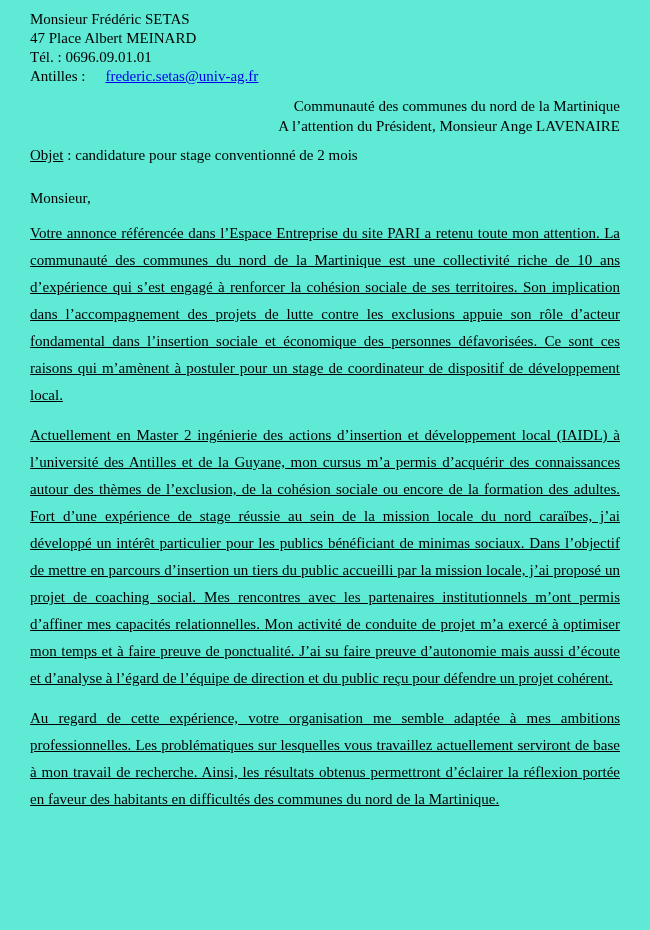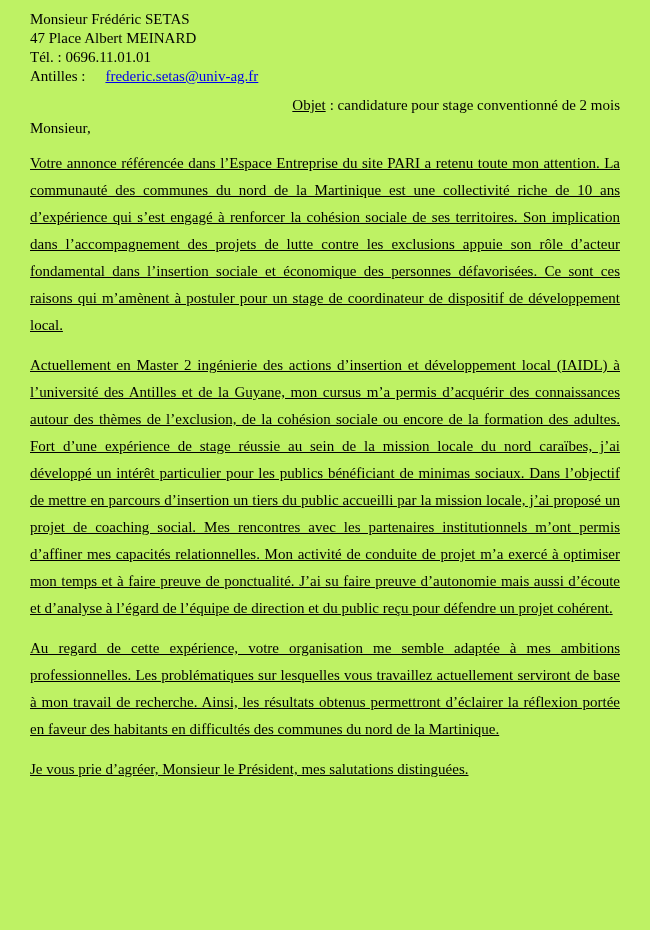--- a/index.html
+++ b/index.html
@@ -1,37 +1,37 @@
 <!DOCTYPE html>
 <html><head>
 <meta charset="utf-8">
 <style>
   html, body { margin: 0; padding: 0; background: #ffffff; }
   .page {
     position: relative;
     width: 650px;
     height: 930px;
     box-sizing: border-box;
-    background: #bef264;
+    background: #5eead4;
     color: #000000;
     font-family: "Liberation Serif", "DejaVu Serif", serif;
     font-size: 15px;
     padding: 10px 30px 8px 30px;
     overflow: hidden;
   }
   .sender { line-height: 19px; }
   .recipient {
     margin-top: 10px;
     text-align: right;
     line-height: 20px;
   }
-  .subject { margin-top: 11px; text-align: right; }
+  .subject { margin-top: 11px; }
   .subject-label { text-decoration: underline; }
   .subject-text { margin-left: 4px; }
-  .salutation { margin-top: 6px; }
+  .salutation { margin-top: 26px; }
   p.body-par {
     text-align: justify;
     line-height: 27px;
     margin: 13px 0 0 0;
     text-decoration: underline;
   }
   .email-link {
     color: #0000ee;
     text-decoration: underline;
     margin-left: 20px;
@@ -39,27 +39,30 @@
   }
 </style>
 </head>
 <body>
 
 <div class="page">
 
   <div class="sender">
     <div>Monsieur Frédéric SETAS</div>
     <div>47 Place Albert MEINARD</div>
-    <div>Tél. : 0696.11.01.01</div>
+    <div>Tél. : 0696.09.01.01</div>
     <div><span>Antilles :</span><a href="#" class="email-link">frederic.setas@univ-ag.fr</a></div>
   </div>
 
+  <div class="recipient">
+    <div>Communauté des communes du nord de la Martinique</div>
+    <div>A l’attention du Président, Monsieur Ange LAVENAIRE</div>
+  </div>
 
   <div class="subject"><span class="subject-label">Objet</span><span class="subject-text">: candidature pour stage conventionné de 2 mois</span></div>
 
   <div class="salutation">Monsieur,</div>
 
   <p class="body-par">Votre annonce référencée dans l’Espace Entreprise du site PARI a retenu toute mon attention. La communauté des communes du nord de la Martinique est une collectivité riche de 10 ans d’expérience qui s’est engagé à renforcer la cohésion sociale de ses territoires. Son implication dans l’accompagnement des projets de lutte contre les exclusions appuie son rôle d’acteur fondamental dans l’insertion sociale et économique des personnes défavorisées. Ce sont ces raisons qui m’amènent à postuler pour un stage de coordinateur de dispositif de développement local.</p>
   <p class="body-par">Actuellement en Master 2 ingénierie des actions d’insertion et développement local (IAIDL) à l’université des Antilles et de la Guyane, mon cursus m’a permis d’acquérir des connaissances autour des thèmes de l’exclusion, de la cohésion sociale ou encore de la formation des adultes. Fort d’une expérience de stage réussie au sein de la mission locale du nord caraïbes, j’ai développé un intérêt particulier pour les publics bénéficiant de minimas sociaux. Dans l’objectif de mettre en parcours d’insertion un tiers du public accueilli par la mission locale, j’ai proposé un projet de coaching social. Mes rencontres avec les partenaires institutionnels m’ont permis d’affiner mes capacités relationnelles. Mon activité de conduite de projet m’a exercé à optimiser mon temps et à faire preuve de ponctualité. J’ai su faire preuve d’autonomie mais aussi d’écoute et d’analyse à l’égard de l’équipe de direction et du public reçu pour défendre un projet cohérent.</p>
   <p class="body-par">Au regard de cette expérience, votre organisation me semble adaptée à mes ambitions professionnelles. Les problématiques sur lesquelles vous travaillez actuellement serviront de base à mon travail de recherche. Ainsi, les résultats obtenus permettront d’éclairer la réflexion portée en faveur des habitants en difficultés des communes du nord de la Martinique.</p>
-  <p class="body-par">Je vous prie d’agréer, Monsieur le Président, mes salutations distinguées.</p>
 
 </div>
 
 </body></html>

